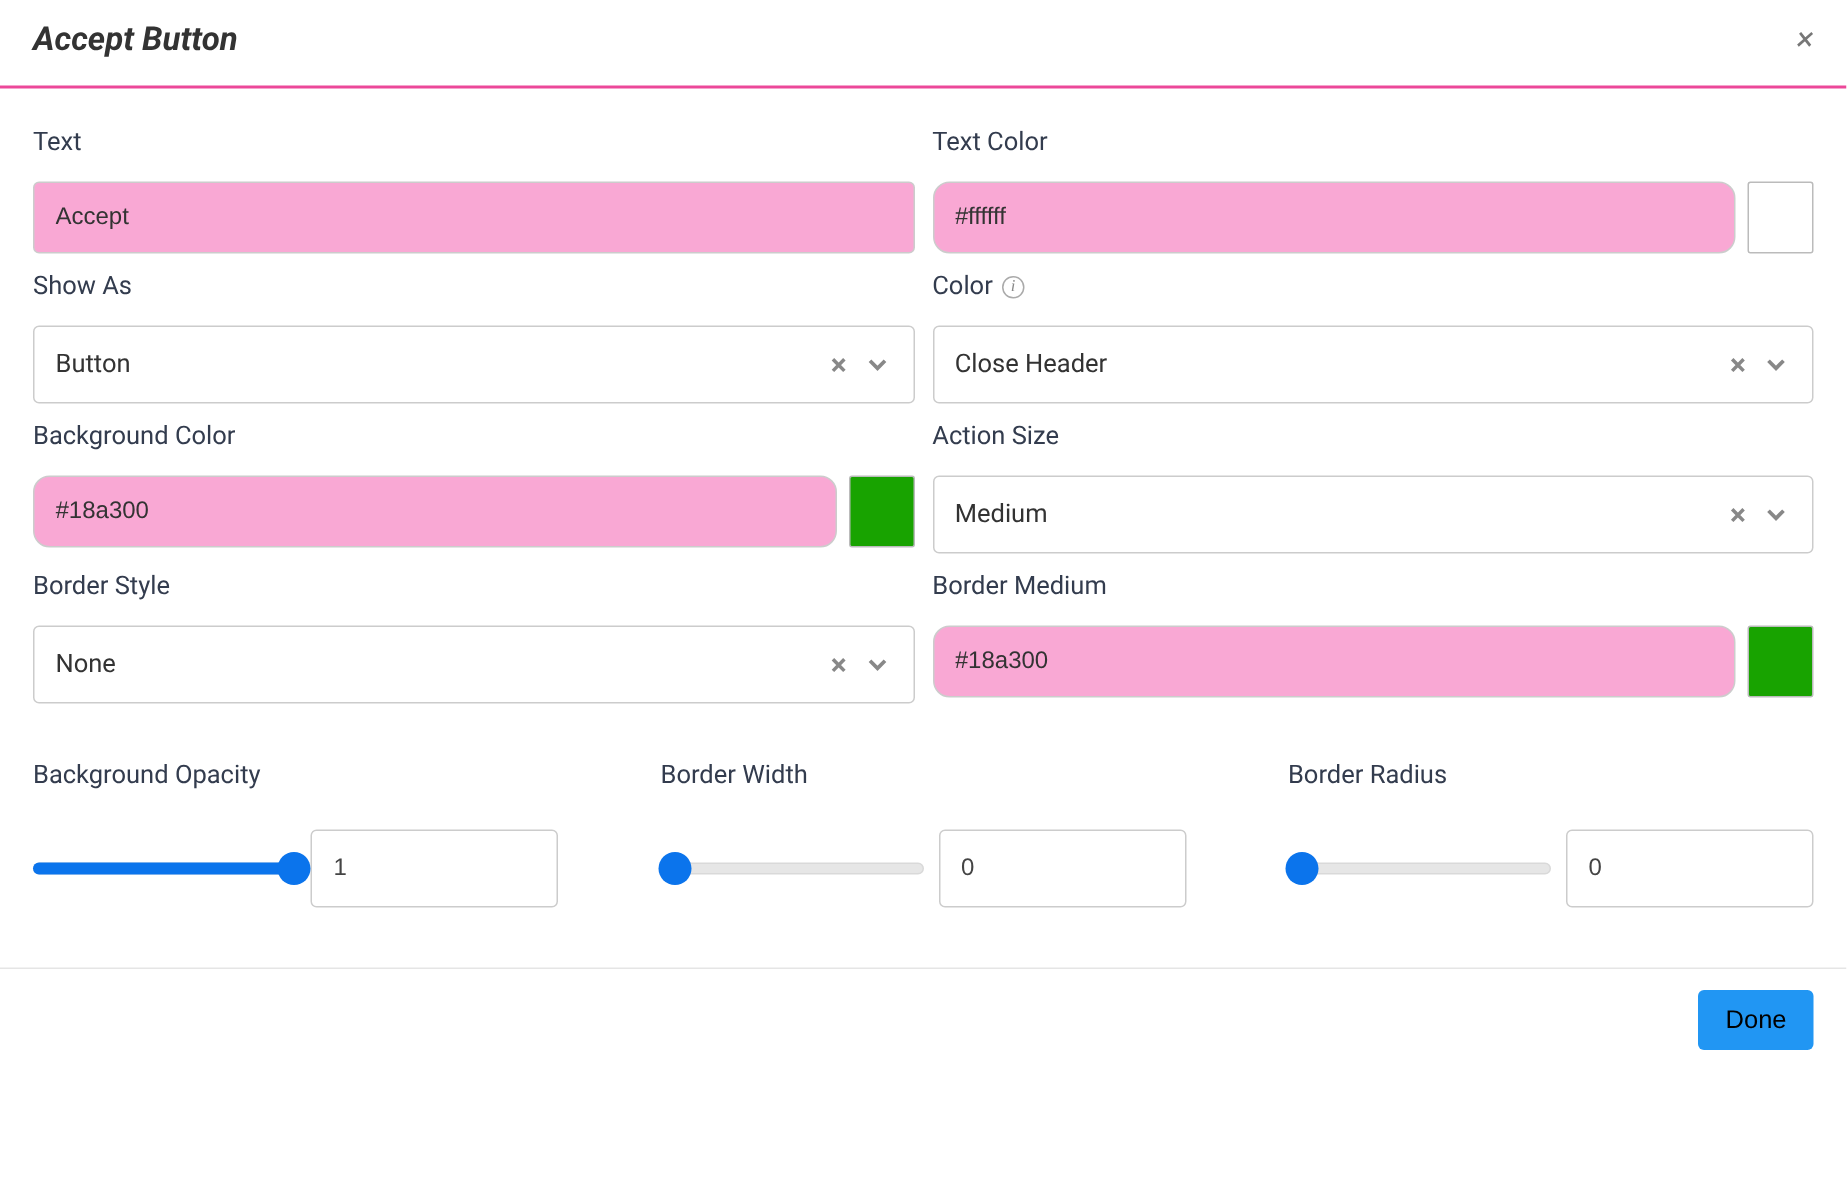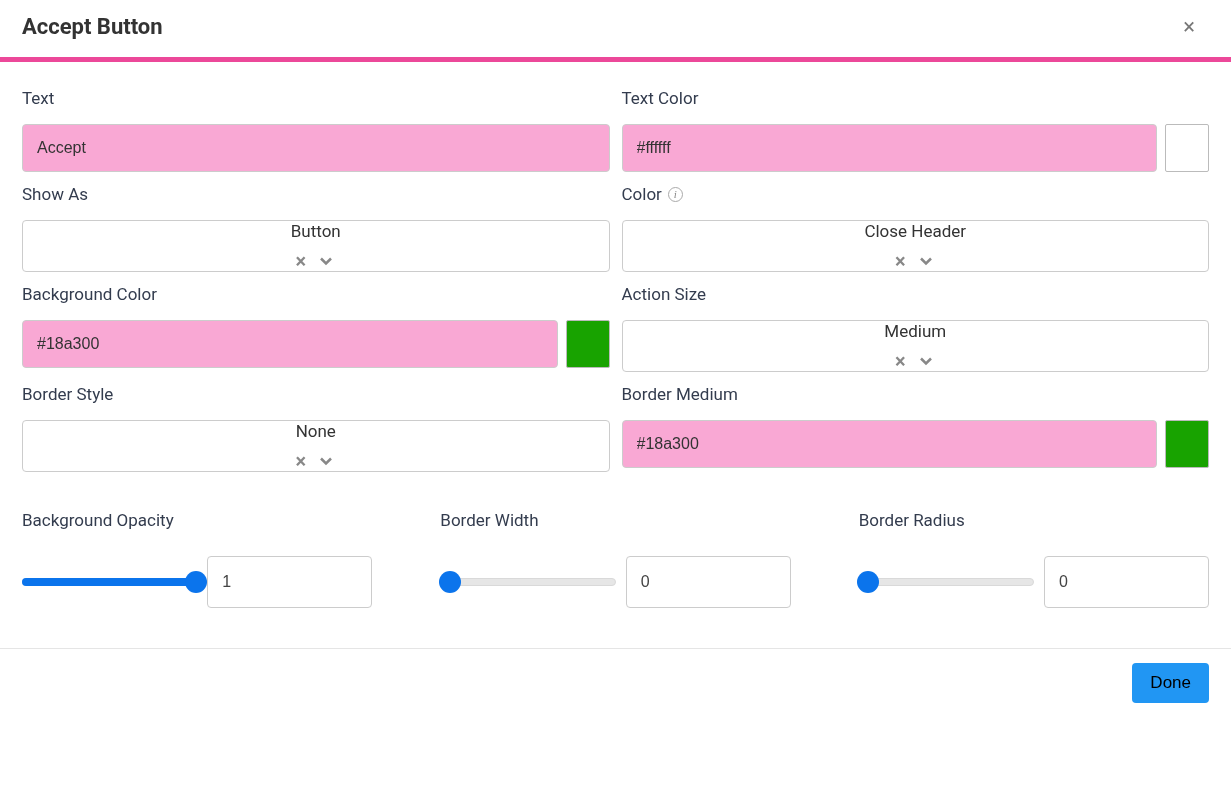--- a/index.html
+++ b/index.html
@@ -11,22 +11,23 @@
     color: #333;
     font-size: 16px;
   }
   .modal {
     width: 1231px;
   }
   .modal-header {
     display: flex;
     align-items: center;
     justify-content: space-between;
-    padding: 14px 36px 18px 22px;
-    border-bottom: 5px solid #ec4899;
+    padding: 14px 22px 18px 22px;
+    border-bottom: 2px solid #ec4899;
+    font-style: italic;
   }
   .modal-title {
     font-size: 22px;
     font-weight: 700;
     color: #333;
   }
   .close-icon {
     font-size: 22px;
     color: #777;
     cursor: pointer;
@@ -76,41 +77,40 @@
     font-size: 16px;
     color: #333;
     background: #f9a8d4;
   }
 
   .color-row {
     display: flex;
     align-items: stretch;
     gap: 8px;
   }
-  .color-row .text-input { flex: 1; }
+  .color-row .text-input { flex: 1; border-radius: 11px; }
   .swatch {
     width: 44px;
     border: 1px solid #bbb;
     border-radius: 2px;
     cursor: pointer;
   }
 
   .select {
     position: relative;
     width: 100%;
     height: 52px;
     border: 1px solid #ccc;
     border-radius: 4px;
     display: flex;
     align-items: center;
     padding: 0 14px;
     font-size: 17px;
     color: #333;
     cursor: pointer;
-    flex-direction: column;
   }
   .select-value { flex: 1; }
   .select-icons {
     display: flex;
     align-items: center;
     gap: 10px;
     color: #888;
   }
   .select-icons .sx {
     font-size: 20px;

